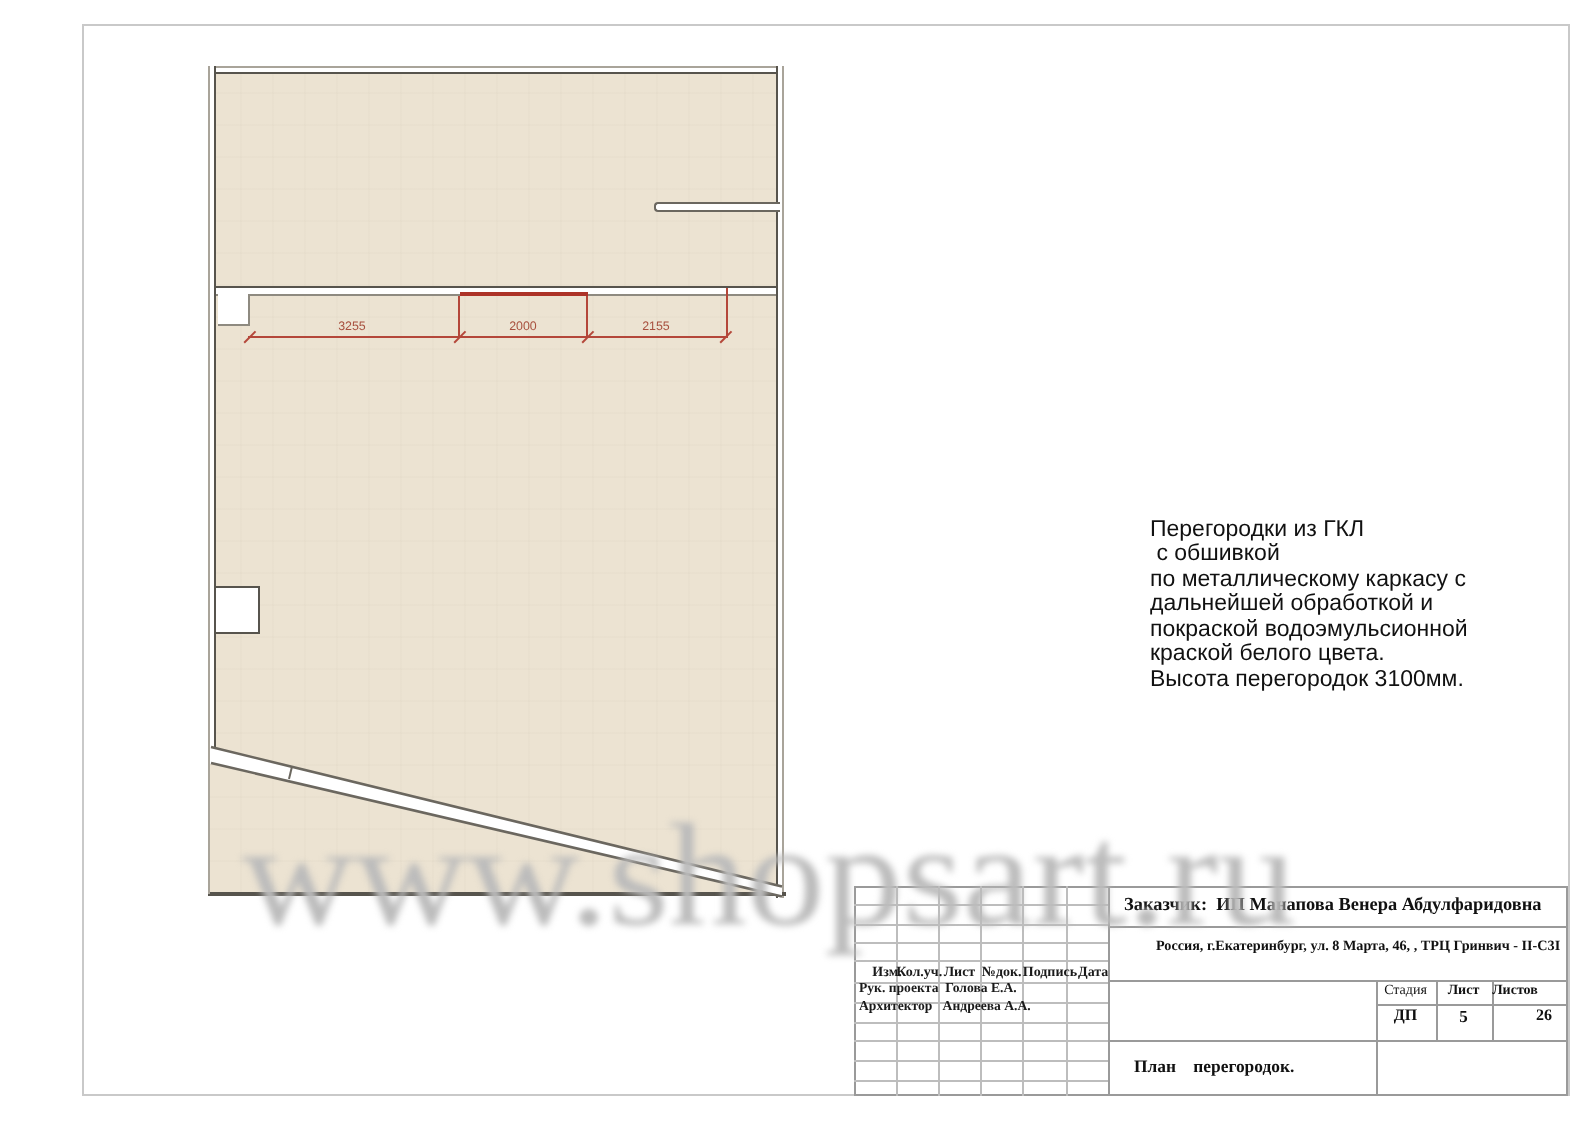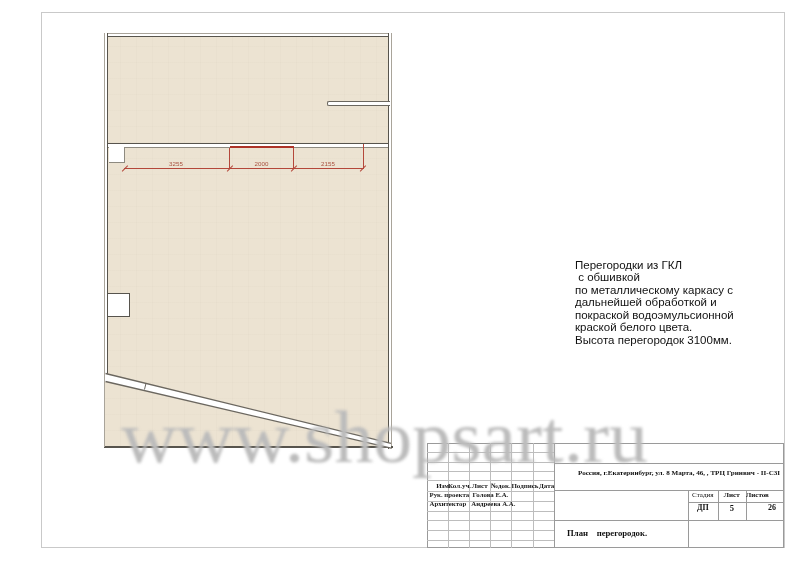--- a/index.html
+++ b/index.html
@@ -102,20 +102,21 @@
   <div class="abs" style="left:127.2px;top:19.5px;width:229.8px;height:1px;background:#9a9a9a;"></div>
   <div class="abs" style="left:127.2px;top:46.5px;width:229.8px;height:1px;background:#9a9a9a;"></div>
   <div class="abs" style="left:127.2px;top:76.5px;width:229.8px;height:1px;background:#9a9a9a;"></div>
 
   <div class="abs" style="left:261px;top:58.5px;width:96px;height:1px;background:#9a9a9a;"></div>
 
   <div class="abs" style="left:261px;top:46.5px;width:1px;height:58.3px;background:#9a9a9a;"></div>
   <div class="abs" style="left:290.5px;top:46.5px;width:1px;height:30px;background:#9a9a9a;"></div>
   <div class="abs" style="left:319px;top:46.5px;width:1px;height:30px;background:#9a9a9a;"></div>
 
+  <div class="abs" style="left:135px;top:3.8px;width:222px;font-family:'Liberation Serif',serif;font-weight:bold;font-size:9.2px;color:#111;white-space:nowrap;">Заказчик:&nbsp; ИП Манапова Венера Абдулфаридовна</div>
 
   <div class="abs" style="left:135px;top:25.6px;width:222px;font-family:'Liberation Serif',serif;font-weight:bold;font-size:7.1px;color:#111;white-space:nowrap;margin-left:16px;">Россия, г.Екатеринбург, ул. 8 Марта, 46, , ТРЦ Гринвич - II-С3I</div>
 
   <div class="abs" style="left:261px;top:47.8px;width:29.5px;text-align:center;font-family:'Liberation Serif',serif;font-weight:normal;font-size:7px;color:#111;">Стадия</div>
 
   <div class="abs" style="left:290.5px;top:47.8px;width:28.5px;text-align:center;font-family:'Liberation Serif',serif;font-weight:bold;font-size:7px;color:#111;">Лист</div>
 
   <div class="abs" style="left:319px;top:47.8px;width:23px;text-align:center;font-family:'Liberation Serif',serif;font-weight:bold;font-size:7px;color:#111;">Листов</div>
 
   <div class="abs" style="left:261px;top:60.1px;width:29.5px;text-align:center;font-family:'Liberation Serif',serif;font-weight:bold;font-size:8px;color:#111;">ДП</div>

